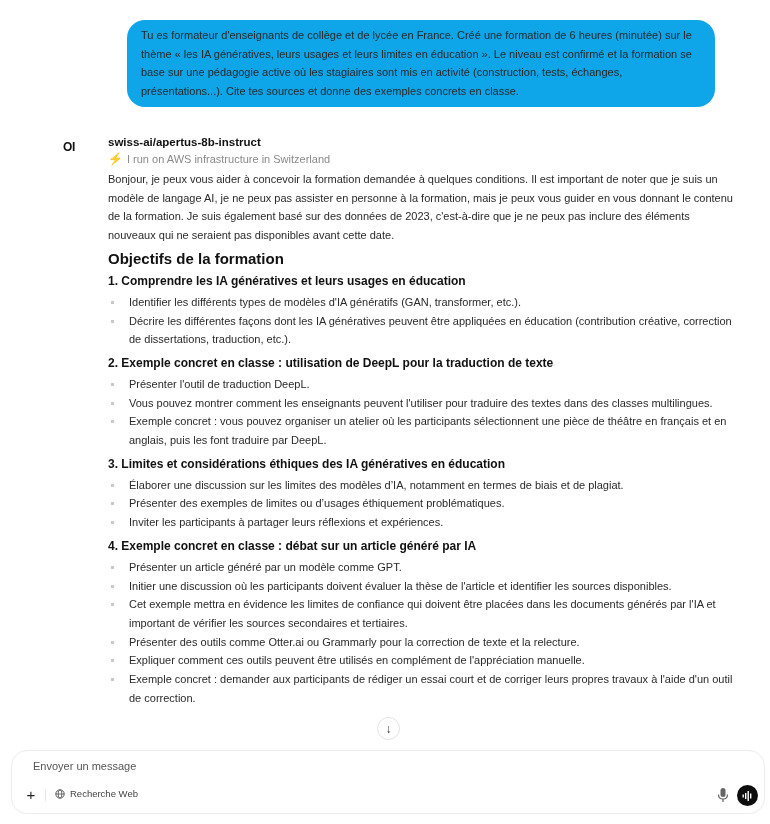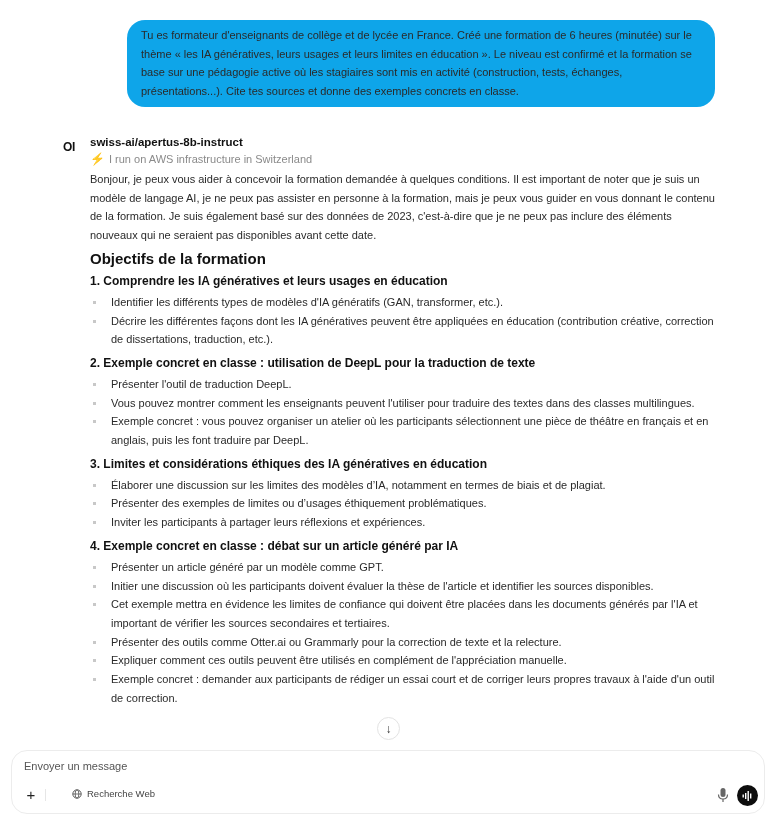--- a/index.html
+++ b/index.html
@@ -11,21 +11,21 @@
     background: #0ea5e9; border-radius: 18px;
     padding: 6px 14px 6px 14px;
     font-size: 11px; line-height: 18.7px; color: #2a2a2a;
   }
 
   .assistant { position: absolute; left: 60px; top: 133px; width: 660px; }
   .avatar {
     position: absolute; left: 3px; top: 7px;
     font-weight: bold; font-size: 12px; color: #111; letter-spacing: -0.3px;
   }
-  .content { margin-left: 30px; width: 630px; }
+  .content { margin-left: 48px; width: 630px; }
   .model-name { font-weight: bold; font-size: 11.5px; color: #111; line-height: 18px; }
   .status-line { font-size: 11px; color: #8a8a8a; line-height: 17px; margin-top: 0px; display: flex; align-items: center; }
   .bolt-icon { color: #f2c94c; font-size: 12px; margin-right: 4px; }
   .intro { font-size: 11px; line-height: 18.7px; color: #2a2a2a; margin-top: 2px; }
   .objectives-title { font-weight: bold; font-size: 15px; margin-top: 6px; line-height: 16px; color: #111; }
 
   .section-title {
     font-weight: bold; font-size: 12px; line-height: 18px; color: #111;
     margin-top: 5px; margin-bottom: 3px;
   }
@@ -45,32 +45,32 @@
     border: 1px solid #e3e3e3; background: rgba(255,255,255,0.92);
     display: flex; align-items: center; justify-content: center;
     font-size: 12px; color: #333;
   }
 
   .composer {
     position: absolute; left: 11px; top: 750px; width: 754px; height: 64px;
     border: 1px solid #ececec; border-radius: 16px; background: #fff;
   }
   .composer-input {
-    position: absolute; left: 12px; top: 9px; width: 600px;
+    position: absolute; left: 21px; top: 9px; width: 600px;
     border: none; outline: none; background: transparent;
     font-family: "Liberation Sans", sans-serif; font-size: 11px; color: #333;
   }
   .composer-input::placeholder { color: #555; }
   .plus-button {
     position: absolute; left: 11px; top: 36px; width: 16px; height: 16px;
     font-size: 15px; line-height: 16px; text-align: center; color: #222; cursor: pointer;
   }
   .divider { position: absolute; left: 33px; top: 38px; width: 1px; height: 12px; background: #e6e6e6; }
   .web-search {
-    position: absolute; left: 60px; top: 37px; display: flex; align-items: center;
+    position: absolute; left: 43px; top: 37px; display: flex; align-items: center;
     font-size: 9.5px; color: #444; cursor: pointer; justify-content: flex-end;
   }
   .globe-icon { width: 10px; height: 10px; margin-right: 5px; }
   .mic-button { position: absolute; left: 704px; top: 36px; width: 14px; height: 16px; cursor: pointer; }
   .voice-button {
     position: absolute; left: 725px; top: 34px; width: 21px; height: 21px; border-radius: 50%;
     background: #0d0d0d; display: flex; align-items: center; justify-content: center; cursor: pointer;
   }
 </style>
 </head>

